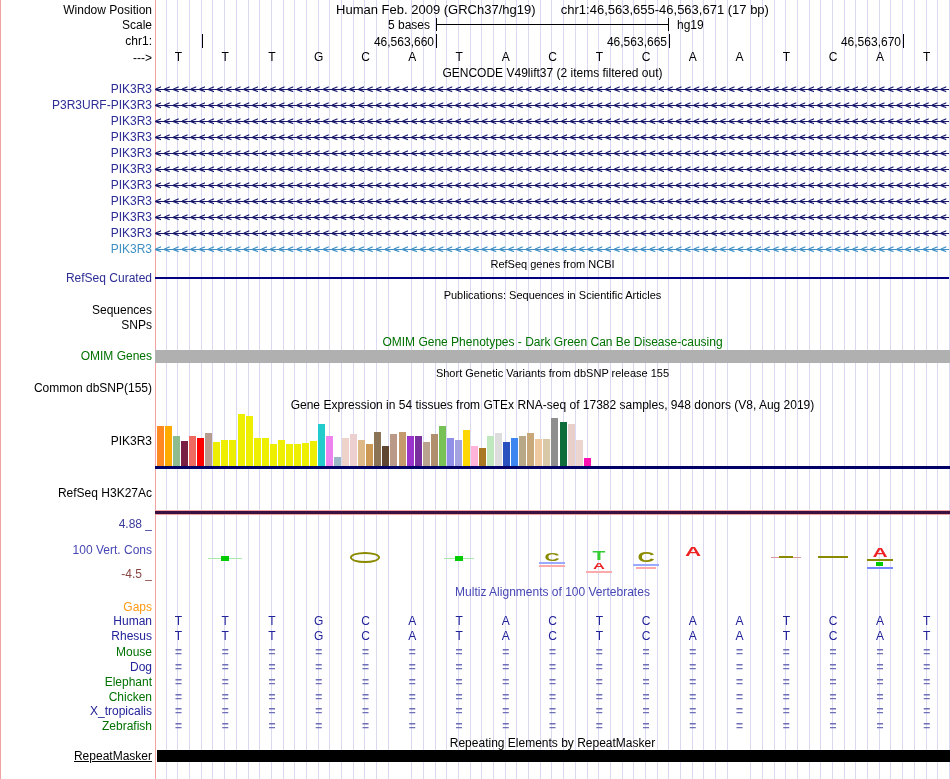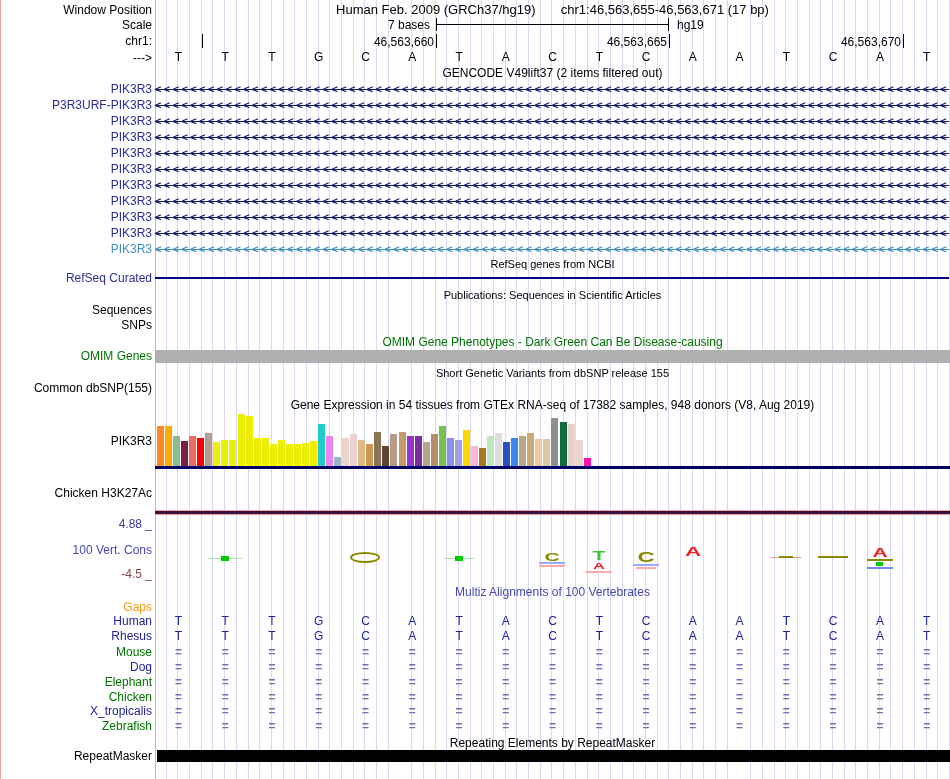--- a/index.html
+++ b/index.html
@@ -29,21 +29,21 @@
   <div class="abs guide-red" style="left:155px;"></div>
 
   <div class="abs llabel" style="right:798px;top:3px;color:#000;">Window Position</div>
   <div class="abs hdr" style="left:155px;top:2px;width:795px;text-align:center;">
     <span>Human Feb. 2009 (GRCh37/hg19)</span>
     <span style="display:inline-block;width:18px;"></span>
     <span>chr1:46,563,655-46,563,671 (17 bp)</span>
   </div>
 
   <div class="abs llabel" style="right:798px;top:18px;color:#000;">Scale</div>
-  <div class="abs" style="right:520px;top:18px;font-size:12px;color:#000;">7 bases</div>
+  <div class="abs" style="right:520px;top:18px;font-size:12px;color:#000;">5 bases</div>
   <div class="abs" style="left:436px;top:24px;width:233px;height:1px;background:#000;"></div>
   <div class="abs tick" style="left:436px;top:18px;height:13px;"></div>
   <div class="abs tick" style="left:668px;top:18px;height:13px;"></div>
   <div class="abs" style="left:677px;top:18px;font-size:12px;color:#000;">hg19</div>
 
   <div class="abs llabel" style="right:798px;top:34px;color:#000;">chr1:</div>
   <div class="abs llabel" style="right:798px;top:51px;color:#000;">---&gt;</div>
 <div class="abs tick" style="left: 202px; top: 34px; height: 14px;"></div>
     <div class="abs" style="right: 516px; top: 35px; font-size: 12px; white-space: nowrap;">46,563,660</div>
     <div class="abs tick" style="left: 436px; top: 34px; height: 14px;"></div>
@@ -185,21 +185,21 @@
     <div class="abs" style="left: 519.25px; top: 436px; width: 7px; height: 30px; background: rgb(185, 168, 136);"></div>
     <div class="abs" style="left: 527.3px; top: 433px; width: 7px; height: 33px; background: rgb(200, 168, 120);"></div>
     <div class="abs" style="left: 535.35px; top: 439px; width: 7px; height: 27px; background: rgb(238, 201, 160);"></div>
     <div class="abs" style="left: 543.4px; top: 439px; width: 7px; height: 27px; background: rgb(216, 200, 168);"></div>
     <div class="abs" style="left: 551.45px; top: 418px; width: 7px; height: 48px; background: rgb(143, 143, 143);"></div>
     <div class="abs" style="left: 559.5px; top: 422px; width: 7px; height: 44px; background: rgb(15, 109, 60);"></div>
     <div class="abs" style="left: 567.55px; top: 424px; width: 7px; height: 42px; background: rgb(232, 207, 201);"></div>
     <div class="abs" style="left: 575.6px; top: 440px; width: 7px; height: 26px; background: rgb(237, 213, 207);"></div>
     <div class="abs" style="left: 583.65px; top: 458px; width: 7px; height: 8px; background: rgb(255, 16, 176);"></div>
     <div class="abs" style="left: 155px; top: 466px; width: 795px; height: 3px; background: rgb(0, 0, 102);"></div>
-    <div class="abs llabel" style="right: 798px; top: 486px; color: rgb(0, 0, 0);">Chicken H3K27Ac</div>
+    <div class="abs llabel" style="right: 798px; top: 486px; color: rgb(0, 0, 0);">RefSeq H3K27Ac</div>
     <div class="abs" style="left: 155px; top: 510px; width: 795px; height: 1px; background: rgb(242, 160, 160);"></div>
     <div class="abs" style="left: 155px; top: 511px; width: 795px; height: 3px; background: rgb(58, 16, 64);"></div>
     <div class="abs" style="left: 155px; top: 514px; width: 795px; height: 1px; background: rgb(242, 160, 160);"></div>
     <div class="abs llabel" style="right: 798px; top: 517px; color: rgb(58, 58, 154);">4.88 _</div>
     <div class="abs llabel" style="right: 798px; top: 543px; color: rgb(70, 70, 180);">100 Vert. Cons</div>
     <div class="abs llabel" style="right: 798px; top: 567px; color: rgb(138, 69, 69);">-4.5 _</div>
     <div class="abs" style="left: 208.14px; top: 558px; width: 34px; height: 1px; background: rgb(168, 232, 168);"></div>
     <div class="abs" style="left: 221.14px; top: 556px; width: 8px; height: 5px; background: rgb(0, 204, 0);"></div>
     <div class="abs" style="left: 350.42px; top: 552px; width: 30px; height: 11px; border: 2px solid rgb(138, 138, 0); border-radius: 50%; box-sizing: border-box;"></div>
     <div class="abs" style="left: 443.94px; top: 558px; width: 30px; height: 1px; background: rgb(168, 232, 168);"></div>
@@ -361,15 +361,15 @@
     <div class="abs mzcell" style="left: 529.08px; top: 719px; color: rgb(112, 112, 184); font-weight: bold;">=</div>
     <div class="abs mzcell" style="left: 575.84px; top: 719px; color: rgb(112, 112, 184); font-weight: bold;">=</div>
     <div class="abs mzcell" style="left: 622.6px; top: 719px; color: rgb(112, 112, 184); font-weight: bold;">=</div>
     <div class="abs mzcell" style="left: 669.36px; top: 719px; color: rgb(112, 112, 184); font-weight: bold;">=</div>
     <div class="abs mzcell" style="left: 716.12px; top: 719px; color: rgb(112, 112, 184); font-weight: bold;">=</div>
     <div class="abs mzcell" style="left: 762.88px; top: 719px; color: rgb(112, 112, 184); font-weight: bold;">=</div>
     <div class="abs mzcell" style="left: 809.64px; top: 719px; color: rgb(112, 112, 184); font-weight: bold;">=</div>
     <div class="abs mzcell" style="left: 856.4px; top: 719px; color: rgb(112, 112, 184); font-weight: bold;">=</div>
     <div class="abs mzcell" style="left: 903.16px; top: 719px; color: rgb(112, 112, 184); font-weight: bold;">=</div>
     <div class="abs ttl" style="top: 736px; font-size: 12px; color: rgb(0, 0, 0);">Repeating Elements by RepeatMasker</div>
-    <div class="abs llabel" style="right: 798px; top: 749px; color: rgb(0, 0, 0);">RepeatMasker</div>
+    <div class="abs llabel" style="right: 798px; top: 749px; color: rgb(0, 0, 0); text-decoration: underline;">RepeatMasker</div>
     <div class="abs" style="left: 157px; top: 750px; width: 793px; height: 12px; background: rgb(0, 0, 0);"></div>
   </div>
 
 </body></html>

